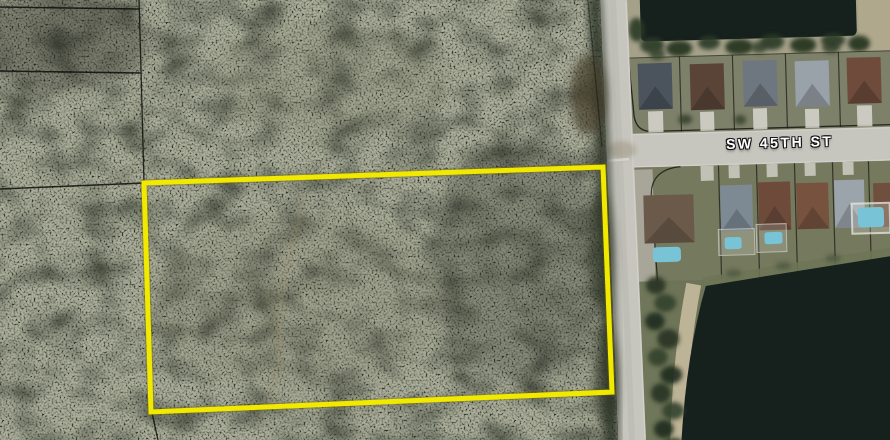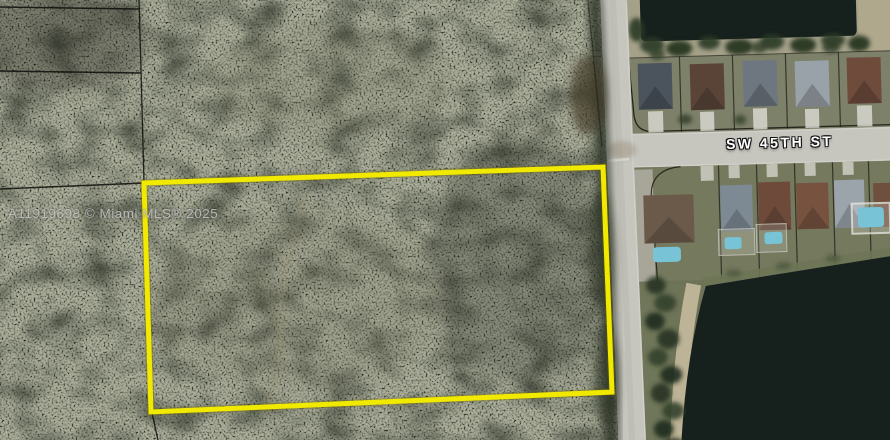--- a/index.html
+++ b/index.html
@@ -222,15 +222,14 @@
     <path d="M152,413 L158,440"></path>
     <path d="M588,0 L602,147" opacity=".5"></path>
   </g>
 
   <g>
     <polygon points="144,183 603,167 612,392 151,412" fill="none" stroke="#6b6400" stroke-width="7.5" opacity=".35"></polygon>
     <polygon points="144,183 603,167 612,392 151,412" fill="none" stroke-width="5" stroke="#f2e900"></polygon>
   </g>
 </svg>
 
-<div class="watermark">A11919698 © Miami MLS® 2025</div>
 <div class="street-label">SW 45TH ST</div>
 </div>
 
 </body></html>

